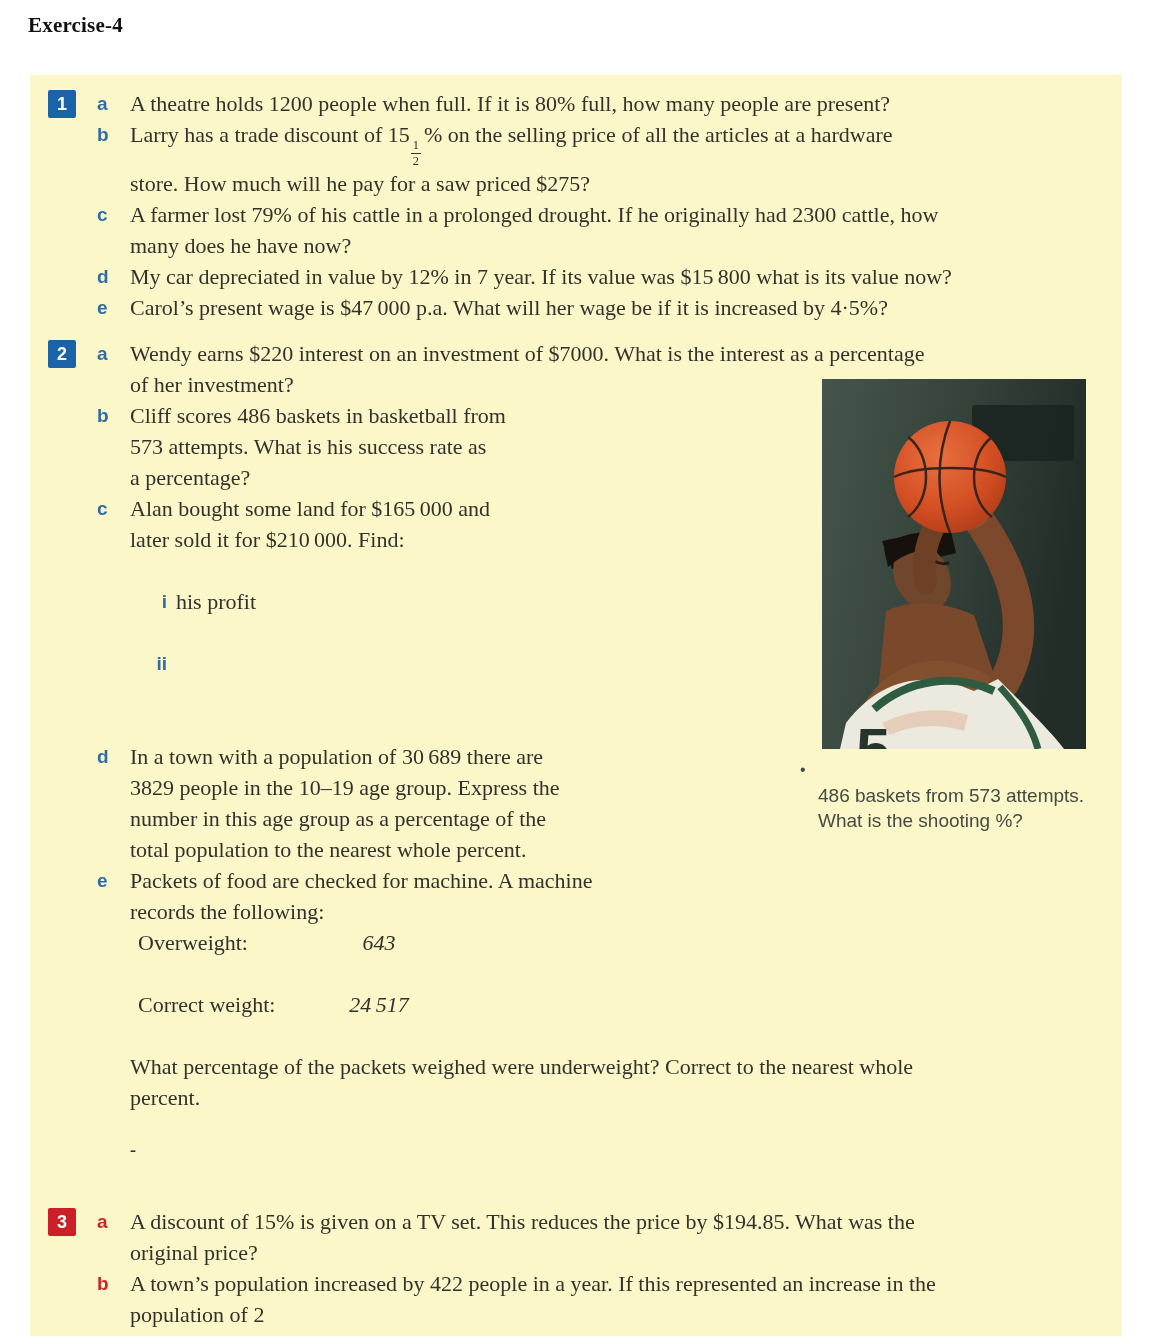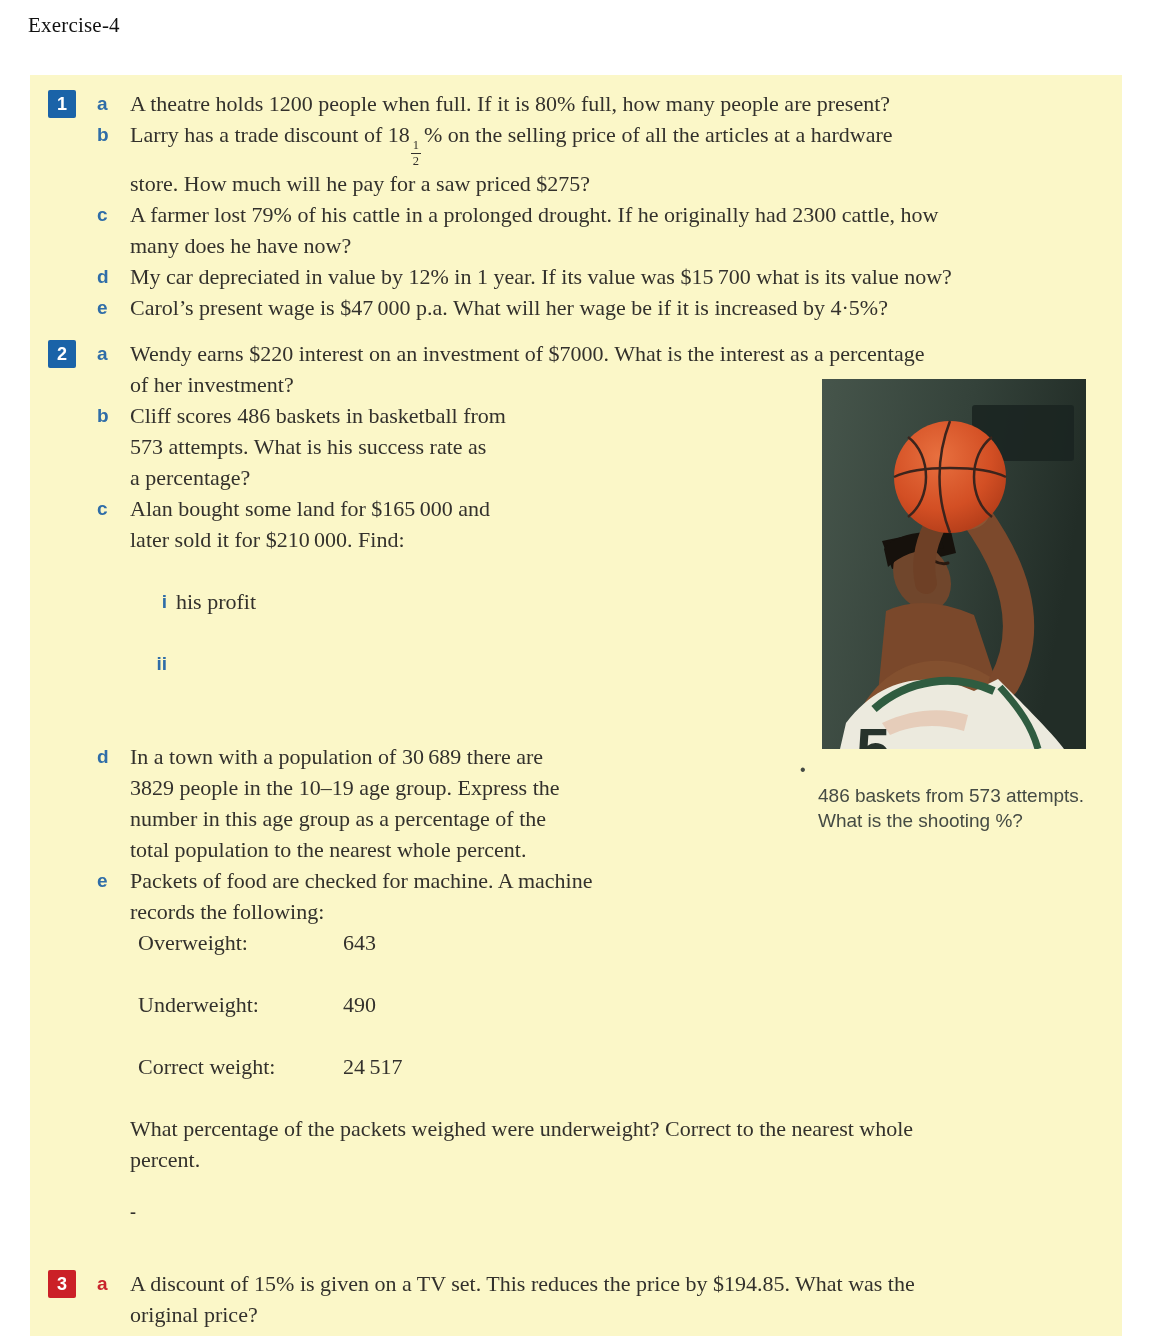--- a/index.html
+++ b/index.html
@@ -8,21 +8,21 @@
     width: 1162px; height: 1336px;
     background: #ffffff;
     font-family: "Liberation Serif", "DejaVu Serif", serif;
     color: #33312c;
     overflow: hidden;
   }
   h1.page-title {
     margin: 12px 0 0 28px;
     font-size: 21px;
     line-height: 26px;
-    font-weight: normal;
+    font-weight: bold;
     color: #111111;
     letter-spacing: 0.2px;
   }
   .panel {
     position: relative;
     margin: 37px 0 0 30px;
     width: 1092px;
     background: #fbf7c8;
     padding: 13px 20px 13px 18px;
   }
@@ -72,21 +72,21 @@
     flex: none; width: 22px;
     text-align: right; margin-right: 9px;
     font-family: "Liberation Sans", sans-serif;
     font-weight: bold; font-size: 19px;
     line-height: 31px;
     color: #2f6da8;
   }
   .stext { font-size: 22px; line-height: 31px; white-space: pre-line; text-align: right; }
   .wrow { display: flex; margin-left: 8px; }
   .wlabel { display: inline-block; width: 205px; }
-  .wval { display: inline-block; width: 72px; text-align: left; }
+  .wval { display: inline-block; width: 72px; text-align: center; font-style: italic; }
   .stray-mark {
     height: 16px; line-height: 12px;
     font-size: 18px; font-weight: bold;
   }
   .figure {
     position: absolute;
     left: 762px; top: 304px;
     width: 330px;
     margin: 0;
   }
@@ -119,31 +119,31 @@
 
   <div class="question">
     <div class="badge blue">1</div>
     <div class="items">
       <div class="item">
         <span class="letter blue">a</span>
         <div class="itext">A theatre holds 1200 people when full. If it is 80% full, how many people are present?</div>
       </div>
       <div class="item">
         <span class="letter blue">b</span>
-        <div class="itext"><span>Larry has a trade discount of 18</span><span class="frac"><span class="num">1</span><span class="den">2</span></span><span>% on the selling price of all the articles at a hardware
+        <div class="itext"><span>Larry has a trade discount of 15</span><span class="frac"><span class="num">1</span><span class="den">2</span></span><span>% on the selling price of all the articles at a hardware
 store. How much will he pay for a saw priced $275?</span></div>
       </div>
       <div class="item">
         <span class="letter blue">c</span>
         <div class="itext">A farmer lost 79% of his cattle in a prolonged drought. If he originally had 2300 cattle, how
 many does he have now?</div>
       </div>
       <div class="item">
         <span class="letter blue">d</span>
-        <div class="itext">My car depreciated in value by 12% in 1 year. If its value was $15 700 what is its value now?</div>
+        <div class="itext">My car depreciated in value by 12% in 7 year. If its value was $15 800 what is its value now?</div>
       </div>
       <div class="item">
         <span class="letter blue">e</span>
         <div class="itext">Carol’s present wage is $47 000 p.a. What will her wage be if it is increased by 4·5%?</div>
       </div>
     </div>
   </div>
 
   <div class="question">
     <div class="badge blue">2</div>
@@ -181,24 +181,20 @@
 number in this age group as a percentage of the
 total population to the nearest whole percent.</div>
       </div>
       <div class="item">
         <span class="letter blue">e</span>
         <div class="itext"><span>Packets of food are checked for machine. A machine
 records the following:</span>
           <div class="wrow">
             <span class="wlabel">Overweight:</span>
             <span class="wval">643</span>
-          </div>
-          <div class="wrow">
-            <span class="wlabel">Underweight:</span>
-            <span class="wval">490</span>
           </div>
           <div class="wrow">
             <span class="wlabel">Correct weight:</span>
             <span class="wval">24 517</span>
           </div>
           <div>What percentage of the packets weighed were underweight? Correct to the nearest whole
 percent.</div>
           <div class="stray-mark">-</div>
         </div>
       </div>

